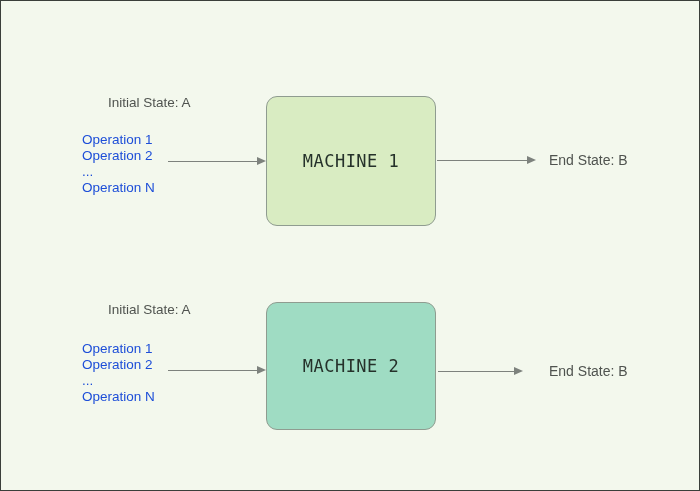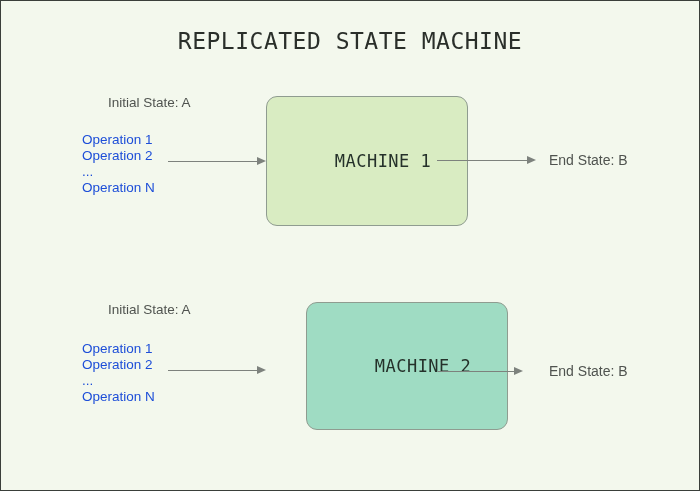--- a/index.html
+++ b/index.html
@@ -37,24 +37,23 @@
     width: 168px;
     border: 1px solid #8f9c90;
     border-radius: 11px;
     display: flex;
     align-items: center;
     justify-content: center;
     font-family: "DejaVu Sans Mono", monospace;
     font-size: 17px;
     color: #25312a;
     letter-spacing: 0.5px;
-    padding-left: 32px;
   }
   .box-1 { top: 95px; height: 128px; }
-  .box-2 { top: 301px; height: 126px; margin-left: 40px; }
+  .box-2 { top: 301px; height: 126px; }
   .arrow { position: absolute; display: flex; align-items: center; height: 10px; }
   .arrow .shaft { flex: 1; height: 1px; }
   .arrow .head {
     width: 0; height: 0;
     border-top: 4px solid transparent;
     border-bottom: 4px solid transparent;
     border-left: 9px solid #7d827d;
   }
   .arrow-in-1  { left: 167px; top: 155px; width: 98px; }
   .arrow-out-1 { left: 436px; top: 154px; width: 99px; }
@@ -69,21 +68,20 @@
     white-space: nowrap;
   }
   .end-1 { top: 152px; }
   .end-2 { top: 363px; }
 </style>
 </head>
 <body>
 
 <div class="canvas" style="background-color: rgb(243, 248, 237);">
 
-  <h1 class="title" style="color: rgb(42, 47, 42);">REPLICATED STATE MACHINE</h1>
 
   <div class="initial-state is-1">Initial State: A</div>
   <div class="ops ops-1">
     <div>Operation 1</div>
     <div>Operation 2</div>
     <div>...</div>
     <div>Operation N</div>
   </div>
 
   <div class="arrow arrow-in-1">

